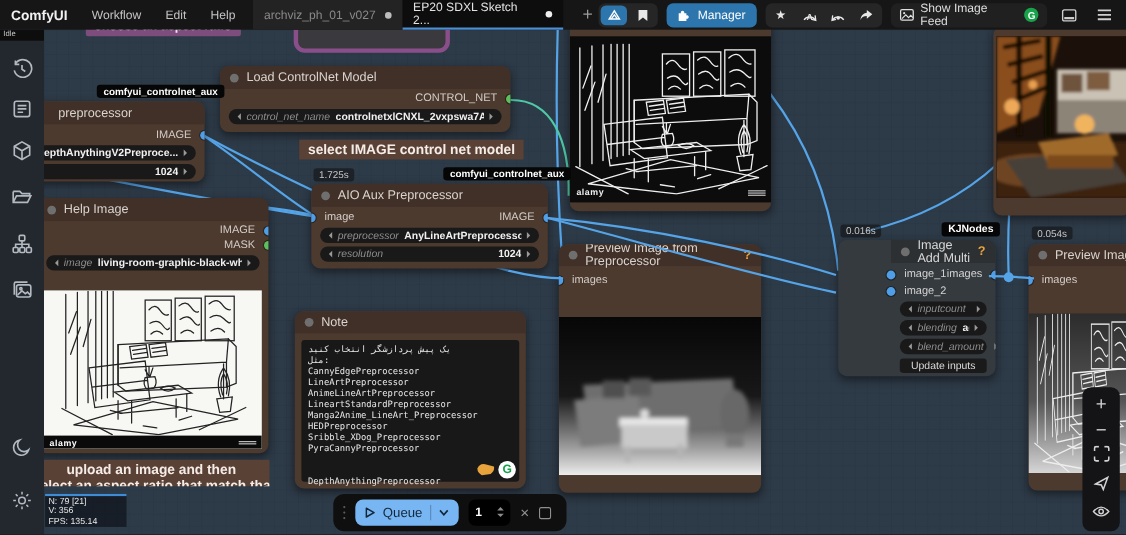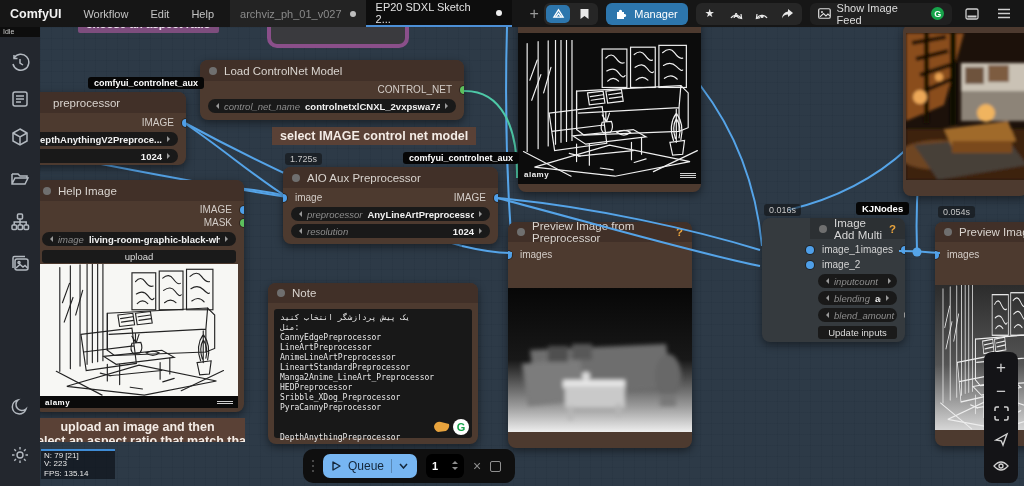--- a/index.html
+++ b/index.html
@@ -260,21 +260,20 @@
       <span class="sp"></span>
       <span>MASK</span>
       <span class="sdot out green"></span>
     </div>
     <div class="widget">
       <span class="arr l"></span>
       <span class="wname">image</span>
       <span class="wval">living-room-graphic-black-whit...</span>
       <span class="arr r"></span>
     </div>
-    <div class="nbutton">upload</div>
     <div class="nimg" style="left:6px; top:84px; width:198px; height:144px; background:#f7f7f4;">
       <svg width="198" height="132" viewBox="0 0 200 150" style="color:#232323">
         <use href="#lineart"></use>
       </svg>
       <div class="alamy-bar">
         <span>alamy</span>
         <span class="tinymarks">
             <i></i>
             <i></i>
           </span>
@@ -631,21 +630,21 @@
           <i class="up"></i>
           <i class="dn"></i>
         </span>
     </div>
     <span class="qicon">×</span>
     <span class="stop-sq"></span>
   </div>
 
   <div id="perf">
     <div>N: 79 [21]</div>
-    <div>V: 223</div>
+    <div>V: 356</div>
     <div>FPS: 135.14</div>
   </div>
 
   <div id="rtoolbar">
     <span class="t">+</span>
     <span class="t">−</span>
     <span>
       <svg width="15" height="15" viewBox="0 0 15 15" fill="none" stroke="#d2d2d2" stroke-width="1.5">
         <path d="M1 5 V2.5 Q1 1 2.5 1 H5 M10 1 H12.5 Q14 1 14 2.5 V5 M14 10 V12.5 Q14 14 12.5 14 H10 M5 14 H2.5 Q1 14 1 12.5 V10"></path>
       </svg>

